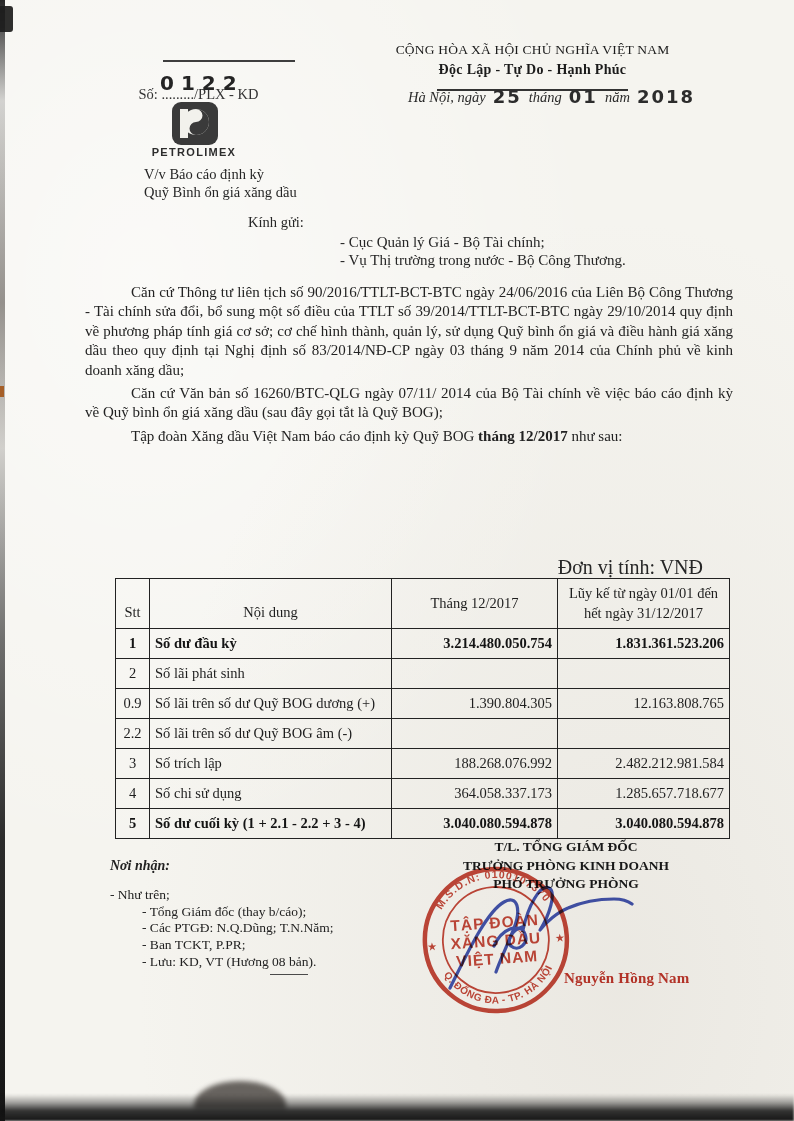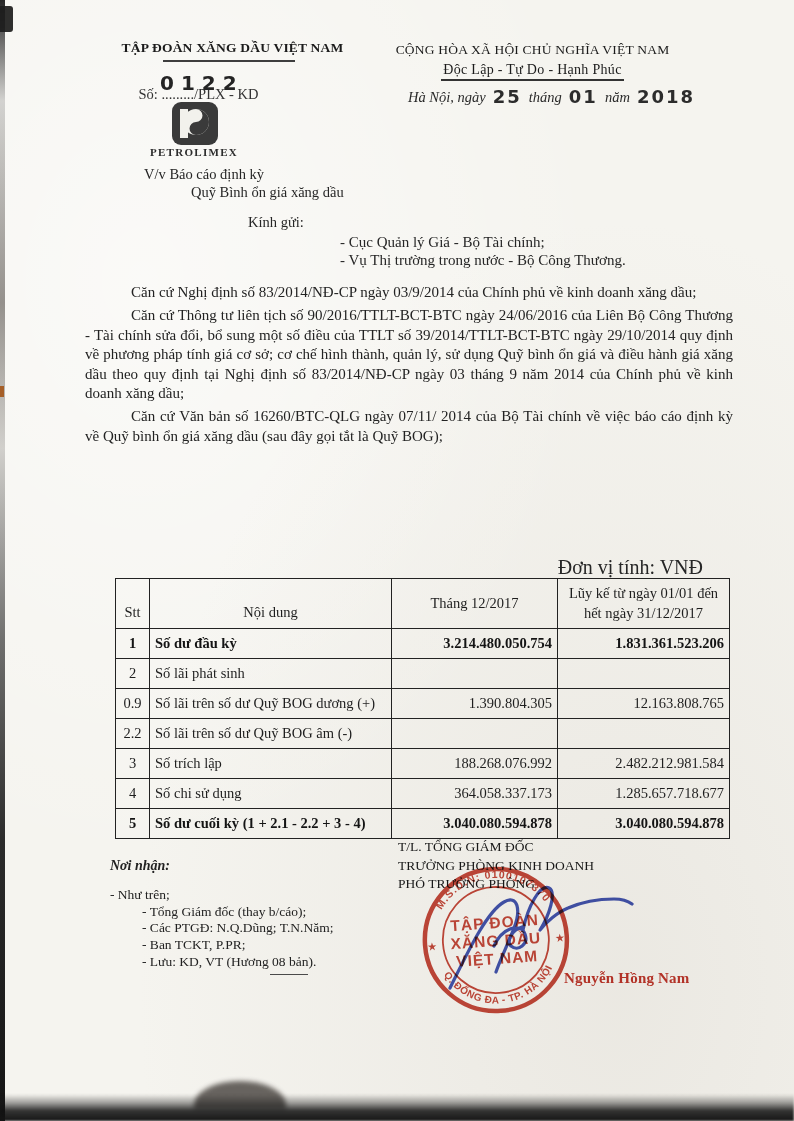--- a/index.html
+++ b/index.html
@@ -18,27 +18,27 @@
   .bottom-band{left:0;top:1094px;width:794px;height:27px;filter:blur(1.2px);
     background:linear-gradient(180deg,rgba(25,25,25,0) 0%,rgba(25,25,25,.38) 32%,rgba(18,18,18,.85) 62%,#151515 100%);}
   .bottom-bump{left:194px;top:1081px;width:92px;height:28px;background:#45403c;opacity:.8;filter:blur(2.5px);
     border-radius:50% 50% 0 0 / 85% 85% 0 0;}
   
   .org-name{left:100px;top:40px;width:265px;text-align:center;font-weight:bold;font-size:13.5px;letter-spacing:.2px;color:#1b1b1b;}
   .org-underline{left:163px;top:60px;width:132px;height:2px;background:#3e3e3e;}
   .ref-line{left:66px;top:86px;width:265px;text-align:center;font-size:14.5px;color:#333;}
   .ref-stamp{left:160px;top:71px;font-family:"DejaVu Sans",sans-serif;font-weight:bold;font-size:20px;letter-spacing:7px;color:#242424;}
   .logo-icon{left:168px;top:102px;}
-  .logo-word{left:139px;top:146px;width:110px;text-align:center;font-family:Liberation Serif, serif;
+  .logo-word{left:139px;top:146px;width:110px;text-align:center;font-family:Liberation Sans, sans-serif;
     font-weight:bold;font-size:11px;letter-spacing:1.3px;color:#2d2d2d;}
   .subject1{left:144px;top:166px;font-size:14.5px;}
-  .subject2{left:144px;top:184px;font-size:14.5px;margin-left:47px;}
+  .subject2{left:144px;top:184px;font-size:14.5px;}
   .nat-line1{left:355px;top:42px;width:355px;text-align:center;font-weight:normal;font-size:13.5px;letter-spacing:.2px;color:#1b1b1b;}
   .nat-motto{left:355px;top:60px;width:355px;text-align:center;}
-  .nat-motto span{display:inline-block;border-bottom:2px solid #333;padding:0 2px 1px 2px;font-weight:normal;font-size:14px;letter-spacing:.3px;color:#1b1b1b;}
+  .nat-motto span{display:inline-block;border-bottom:2px solid #333;padding:0 2px 11px 2px;font-weight:bold;font-size:14px;letter-spacing:.3px;color:#1b1b1b;}
   .date-line{left:375px;top:86px;width:360px;text-align:center;font-style:italic;font-size:14.5px;color:#2a2a2a;white-space:nowrap;}
   .date-line .dstamp{font-style:normal;font-family:"DejaVu Sans",sans-serif;font-weight:bold;font-size:18px;
     letter-spacing:2px;color:#2c2c2c;margin:0 7px;vertical-align:-1px;}
   
   .kinh-gui{left:248px;top:214px;font-size:14.5px;}
   .recip0{left:340px;top:234px;font-size:15px;}
   .recip1{left:340px;top:252px;font-size:15px;}
   
   .body-block{left:85px;top:283px;width:648px;font-size:15px;line-height:19.4px;text-align:justify;color:#222;}
   .body-block p{margin:0 0 4px 0;text-indent:46px;}
@@ -52,38 +52,37 @@
   table.doc td{height:25px;}
   td.stt{text-align:center;}
   td.lbl{text-align:left;padding-left:7px;}
   td.num{text-align:right;padding-right:8px;}
   tr.b td{font-weight:bold;color:#141414;}
   
   .noi-nhan{left:110px;top:858px;width:250px;font-size:13.5px;line-height:16.8px;color:#222;}
   .noi-nhan .nlab{font-weight:bold;font-style:italic;font-size:14px;margin-bottom:12px;}
   .noi-nhan .ind{margin-left:32px;}
   .end-mark{width:38px;height:1.5px;background:#4a4a4a;margin:3px 0 0 160px;}
-  .sign-titles{left:398px;top:838px;width:336px;text-align:left;font-weight:normal;font-size:13.5px;line-height:18.5px;color:#181818;}
+  .sign-titles{left:398px;top:838px;width:336px;text-align:center;font-weight:bold;font-size:13.5px;line-height:18.5px;color:#181818;}
   .stamp{left:414px;top:862px;transform:rotate(-4deg);opacity:.93;mix-blend-mode:multiply;}
   .stamp text{fill:#c23b2c;font-family:"Liberation Sans",sans-serif;}
   .sig{left:428px;top:872px;mix-blend-mode:multiply;}
   .signer-name{left:564px;top:970px;font-weight:bold;font-size:15px;color:#b23227;letter-spacing:.2px;}
 </style>
 </head>
 <body>
 
 <div id="page">
 
   <div class="abs edge-left"></div>
   <div class="abs corner-tl"></div>
   <div class="abs edge-dot"></div>
   <div class="abs bottom-bump"></div>
   <div class="abs bottom-band"></div>
 
-  <div class="abs org-name">TẬP ĐOÀN XĂNG DẦU VIỆT NAM</div>
   <div class="abs org-underline"></div>
   <div class="abs ref-line">Số: ........./PLX - KD</div>
   <div class="abs ref-stamp">0122</div>
   <svg class="abs logo-icon" width="54" height="44" viewBox="0 0 54 44">
     <rect x="4" y="0" width="46" height="43" rx="9" fill="#3a3a3a"></rect>
     <rect x="12" y="7" width="8" height="29" fill="#f2f1ec"></rect>
     <circle cx="28" cy="20" r="13" fill="#f2f1ec"></circle>
     <path d="M28 7 a13 13 0 0 1 0 26 a6.5 6.5 0 0 1 0 -13 a6.5 6.5 0 0 0 0 -13 z" fill="#3a3a3a"></path>
   </svg>
   <div class="abs logo-word">PETROLIMEX</div>
@@ -92,23 +91,23 @@
 
   <div class="abs nat-line1">CỘNG HÒA XÃ HỘI CHỦ NGHĨA VIỆT NAM</div>
   <div class="abs nat-motto"><span>Độc Lập - Tự Do - Hạnh Phúc</span></div>
   <div class="abs date-line"><span>Hà Nội, ngày</span><span class="dstamp">25</span><span>tháng</span><span class="dstamp">01</span><span>năm</span><span class="dstamp">2018</span></div>
 
   <div class="abs kinh-gui">Kính gửi:</div>
   <div class="abs recip0">- Cục Quản lý Giá - Bộ Tài chính;</div>
   <div class="abs recip1">- Vụ Thị trường trong nước - Bộ Công Thương.</div>
 
   <div class="abs body-block">
-    <p>Căn cứ Nghị định số 83/2014/NĐ-CP ngày 03/9/2014 của Chính phủ về kinh doanh xăng dầu;</p>
     <p>Căn cứ Thông tư liên tịch số 90/2016/TTLT-BCT-BTC ngày 24/06/2016 của Liên Bộ Công Thương - Tài chính sửa đổi, bổ sung một số điều của TTLT số 39/2014/TTLT-BCT-BTC ngày 29/10/2014 quy định về phương pháp tính giá cơ sở; cơ chế hình thành, quản lý, sử dụng Quỹ bình ổn giá và điều hành giá xăng dầu theo quy định tại Nghị định số 83/2014/NĐ-CP ngày 03 tháng 9 năm 2014 của Chính phủ về kinh doanh xăng dầu;</p>
     <p>Căn cứ Văn bản số 16260/BTC-QLG ngày 07/11/ 2014 của Bộ Tài chính về việc báo cáo định kỳ về Quỹ bình ổn giá xăng dầu (sau đây gọi tắt là Quỹ BOG);</p>
+    <p><span>Tập đoàn Xăng dầu Việt Nam báo cáo định kỳ Quỹ BOG </span><b>tháng 12/2017</b><span> như sau:</span></p>
   </div>
 
   <div class="abs unit-note">Đơn vị tính: VNĐ</div>
 
   <table class="doc">
     <colgroup>
         <col style="width:34px">
         <col style="width:242px">
         <col style="width:166px">
         <col style="width:172px">

